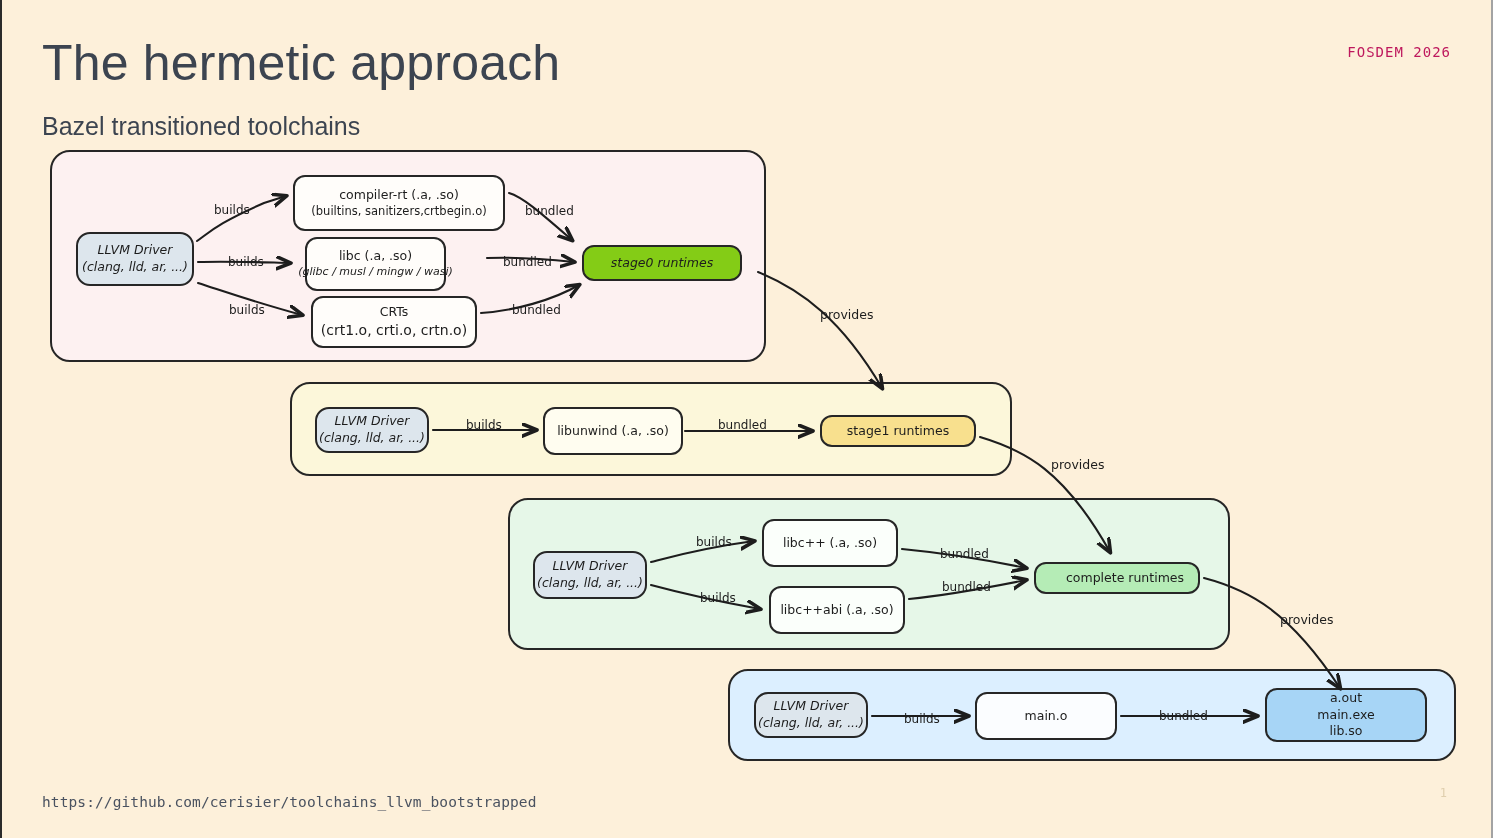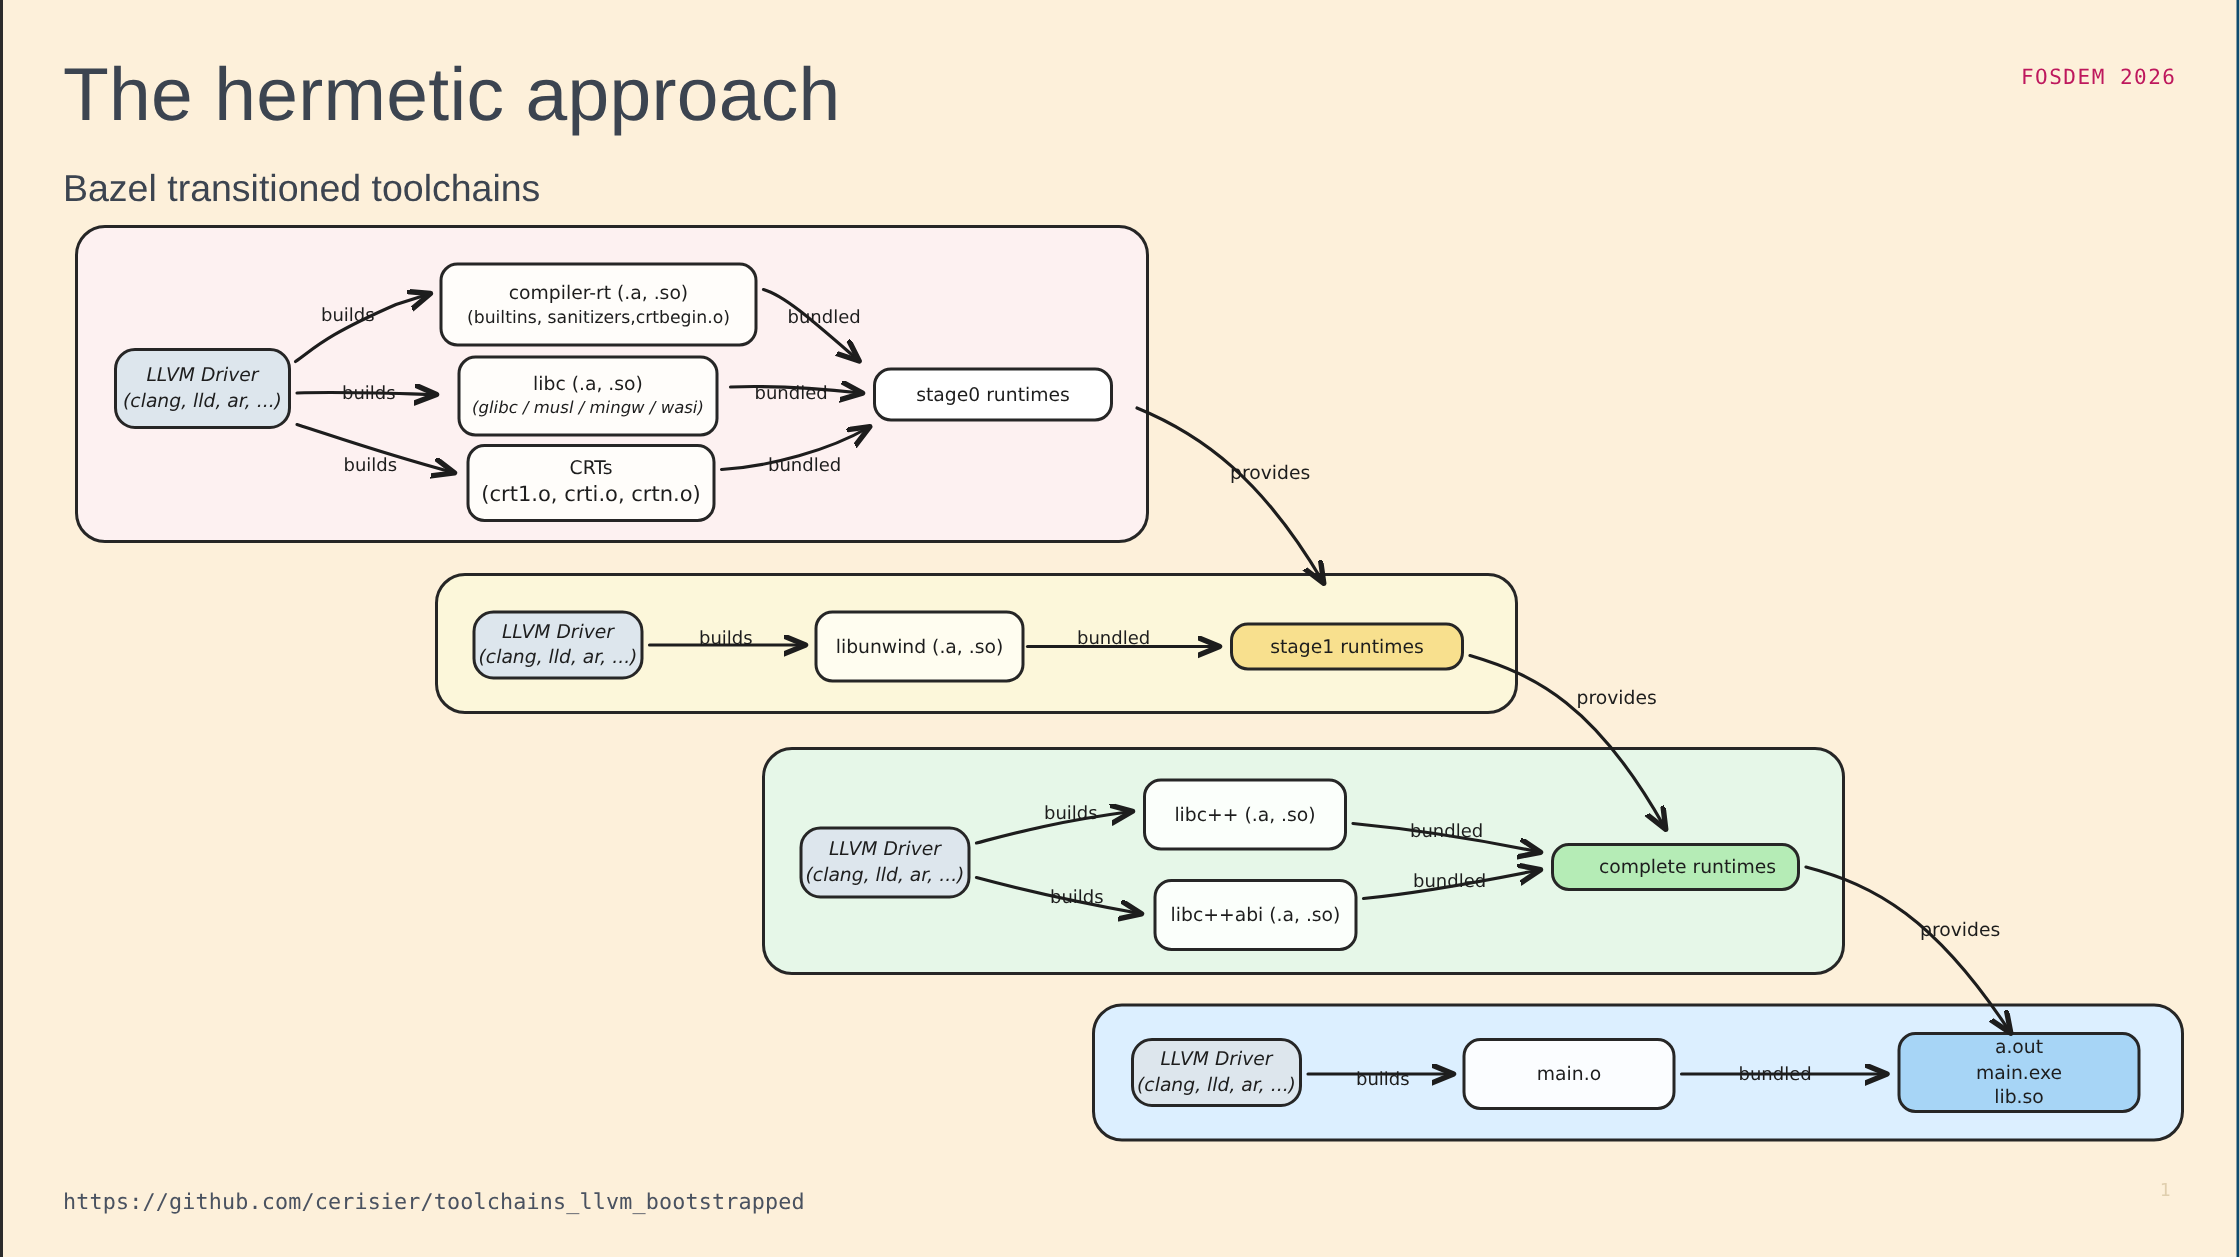--- a/index.html
+++ b/index.html
@@ -11,21 +11,21 @@
     height: 838px;
     background: #fdf0da;
     font-family: "DejaVu Sans", sans-serif;
     overflow: hidden;
     position: relative;
   }
   #slide {
     position: absolute;
     inset: 0;
     border-left: 2px solid #2b2b2b;
-    border-right: 2px solid #0c4a6e;
+    border-right: 2px solid #a3a3a3;
     box-sizing: border-box;
   }
   
   #page-title {
     position: absolute;
     left: 40px;
     top: 34px;
     font-family: "Liberation Sans", sans-serif;
     font-size: 50px;
     font-weight: 400;
@@ -147,31 +147,31 @@
   <div class="node driver" style="left:74px; top:232px; width:118px; height:54px;">
     <span class="ln">LLVM Driver</span>
     <span class="ln">(clang, lld, ar, ...)</span>
   </div>
 
   <div class="node plain" style="left:291px; top:175px; width:212px; height:56px;">
     <span class="ln">compiler-rt (.a, .so)</span>
     <span class="ln" style="font-size:11.5px;">(builtins, sanitizers,crtbegin.o)</span>
   </div>
 
-  <div class="node plain" style="left:303px; top:237px; width:174px; height:54px;">
+  <div class="node plain" style="left:303px; top:237px; width:141px; height:54px;">
     <span class="ln">libc (.a, .so)</span>
     <span class="ln" style="font-size:11px;font-style:italic;">(glibc / musl / mingw / wasi)</span>
   </div>
 
   <div class="node plain" style="left:309px; top:296px; width:166px; height:52px;">
     <span class="ln">CRTs</span>
     <span class="ln" style="font-size:14px;">(crt1.o, crti.o, crtn.o)</span>
   </div>
 
-  <div class="node" style="left:580px; top:245px; width:160px; height:36px; background:#ffffff;">
+  <div class="node" style="left:580px; top:245px; width:160px; height:36px; background:#84cc16;font-style:italic;">
     <span class="ln">stage0 runtimes</span>
   </div>
 
   <div class="edge-label" style="left:212px; top:203px;">builds</div>
   <div class="edge-label" style="left:226px; top:255px;">builds</div>
   <div class="edge-label" style="left:227px; top:303px;">builds</div>
   <div class="edge-label" style="left:523px; top:204px;">bundled</div>
   <div class="edge-label" style="left:501px; top:255px;">bundled</div>
   <div class="edge-label" style="left:510px; top:303px;">bundled</div>
 

